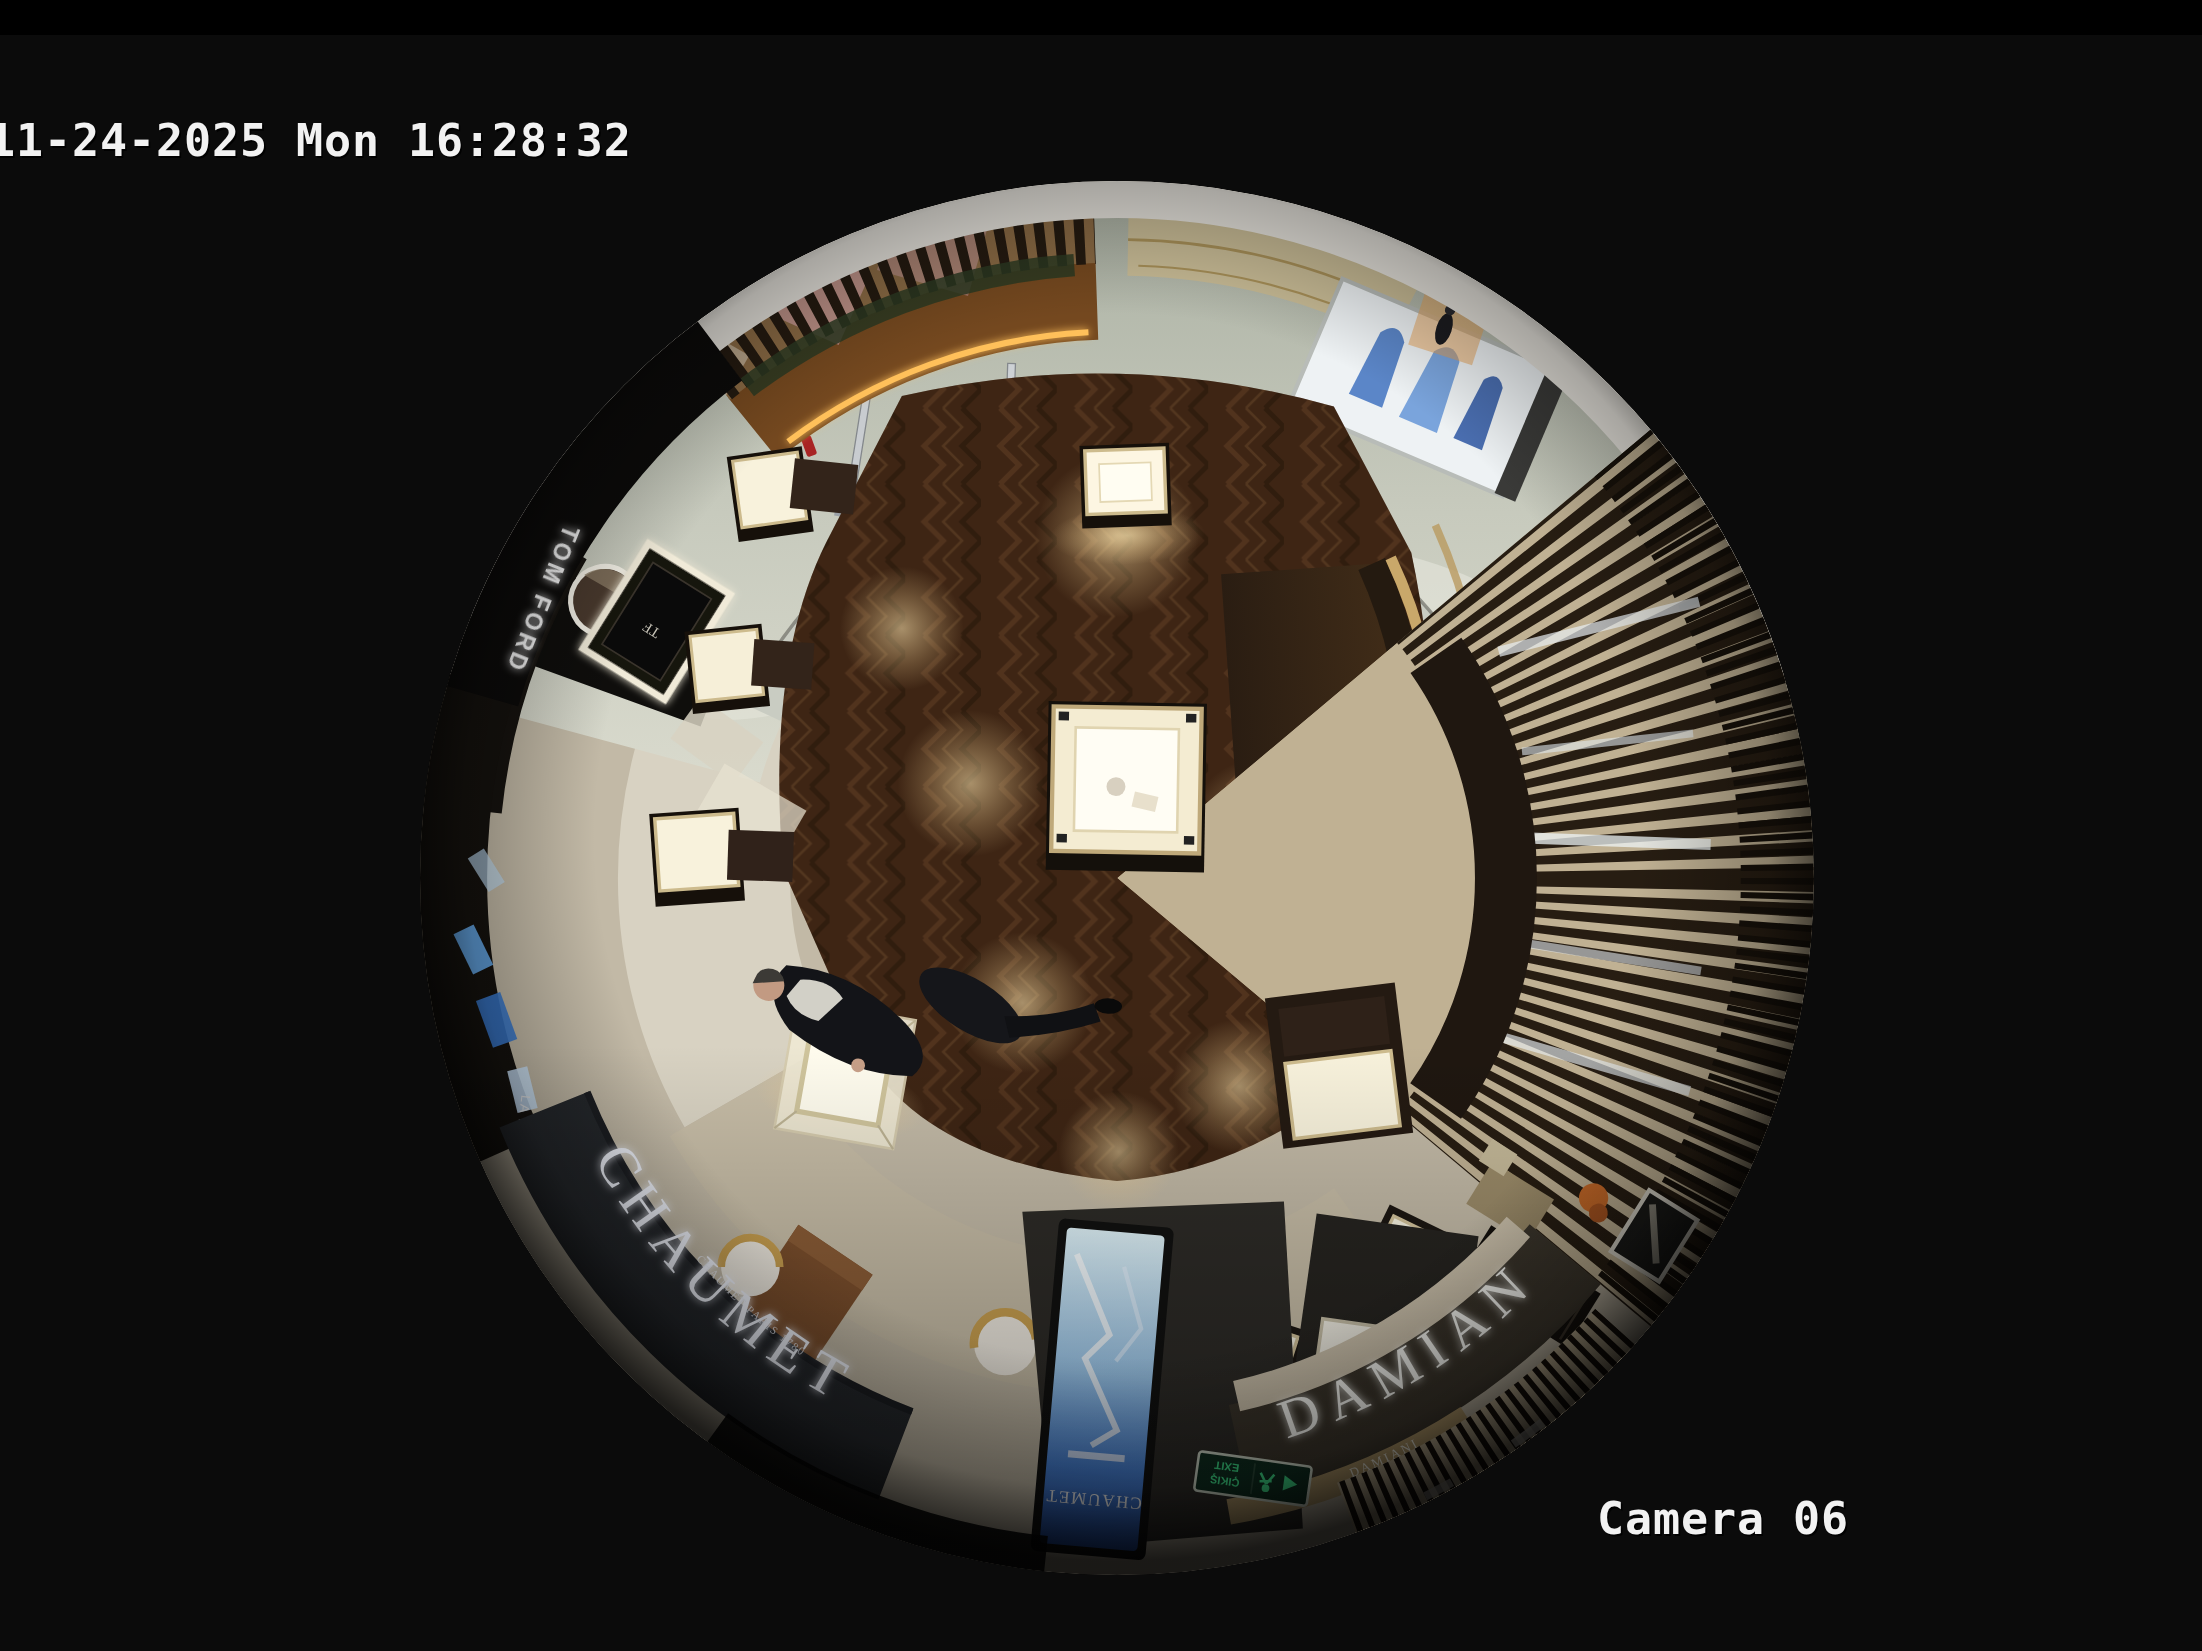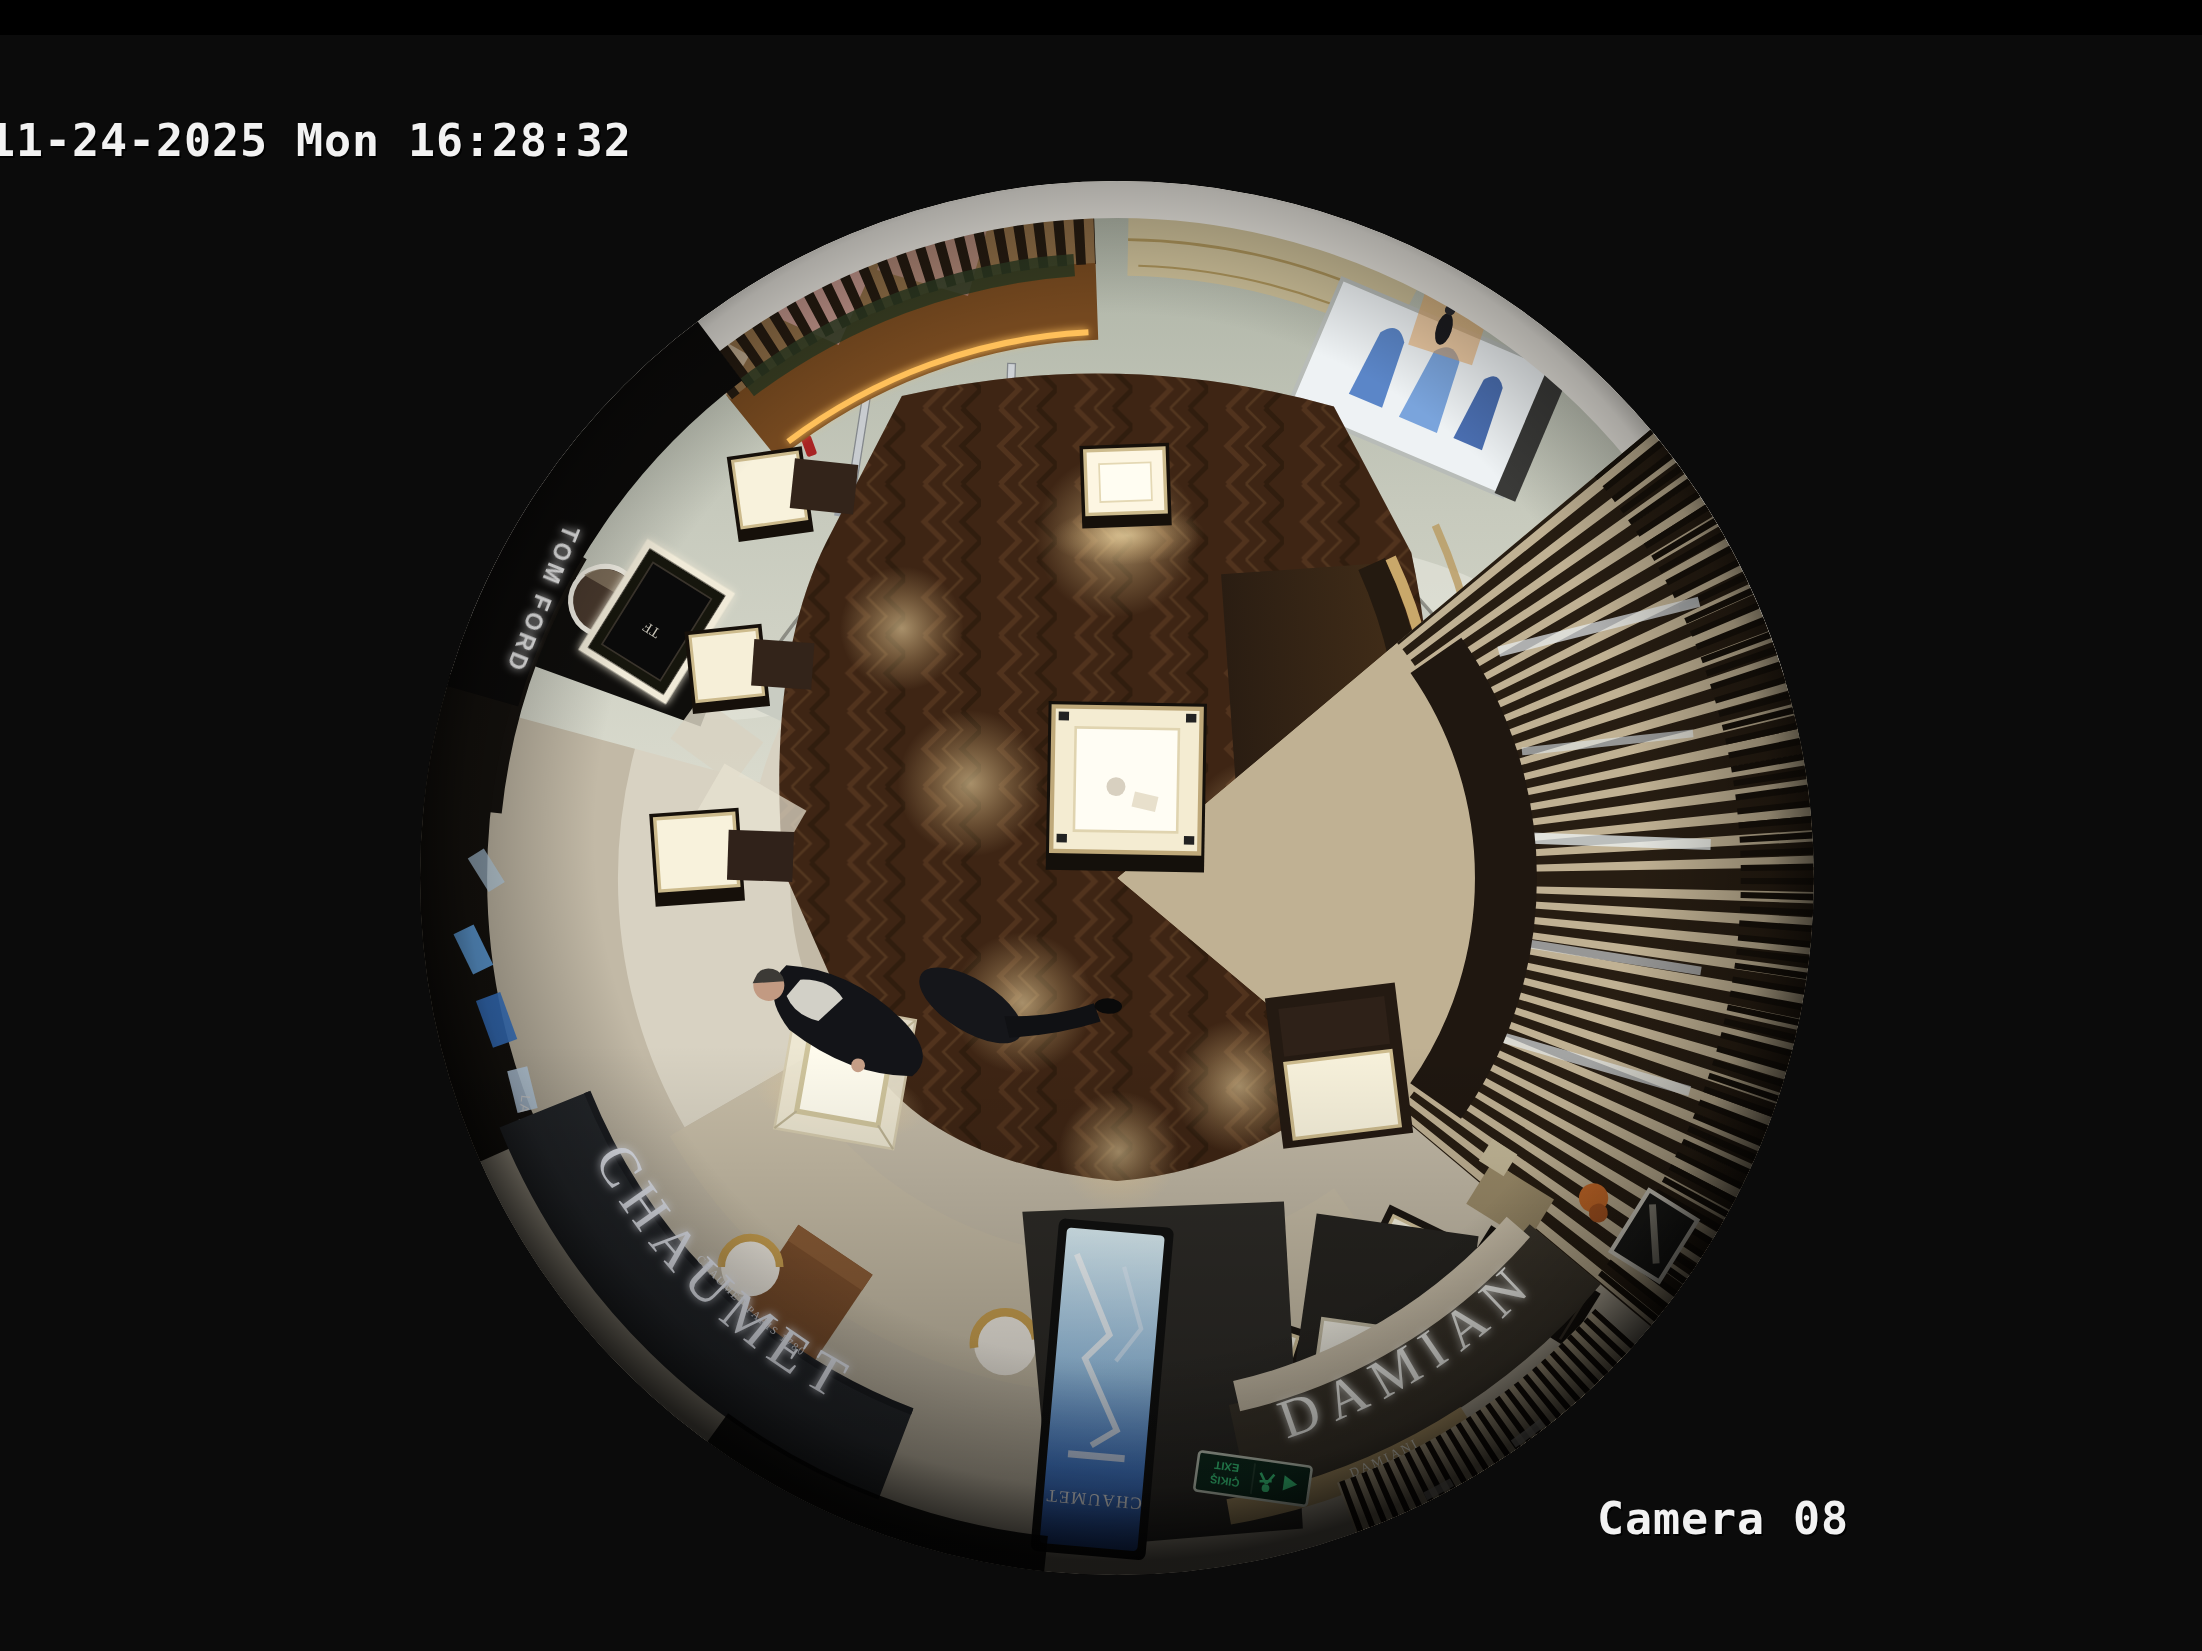--- a/index.html
+++ b/index.html
@@ -13,21 +13,21 @@
            overflow:hidden;background:#050505;
            box-shadow:inset 0 0 103px 34px rgba(0,0,0,.55);}
   .fisheye svg{display:block;width:1394px;height:1394px;}
   text{user-select:none;}
 </style>
 </head>
 <body>
 
 <div class="stage">
   <div class="osd osd-timestamp">11-24-2025 Mon 16:28:32</div>
-  <div class="osd osd-camera">Camera 08</div>
+  <div class="osd osd-camera">Camera 06</div>
 
   <div class="fisheye">
   <svg viewBox="0 0 1620 1620" xmlns="http://www.w3.org/2000/svg">
     <defs>
       <radialGradient id="pool" cx="50%" cy="50%" r="50%">
         <stop offset="0%" stop-color="#ffe7b0" stop-opacity="0.55"></stop>
         <stop offset="60%" stop-color="#f0cf92" stop-opacity="0.22"></stop>
         <stop offset="100%" stop-color="#f0cf92" stop-opacity="0"></stop>
       </radialGradient>
       <linearGradient id="marble" x1="0" y1="0" x2="0" y2="1">

